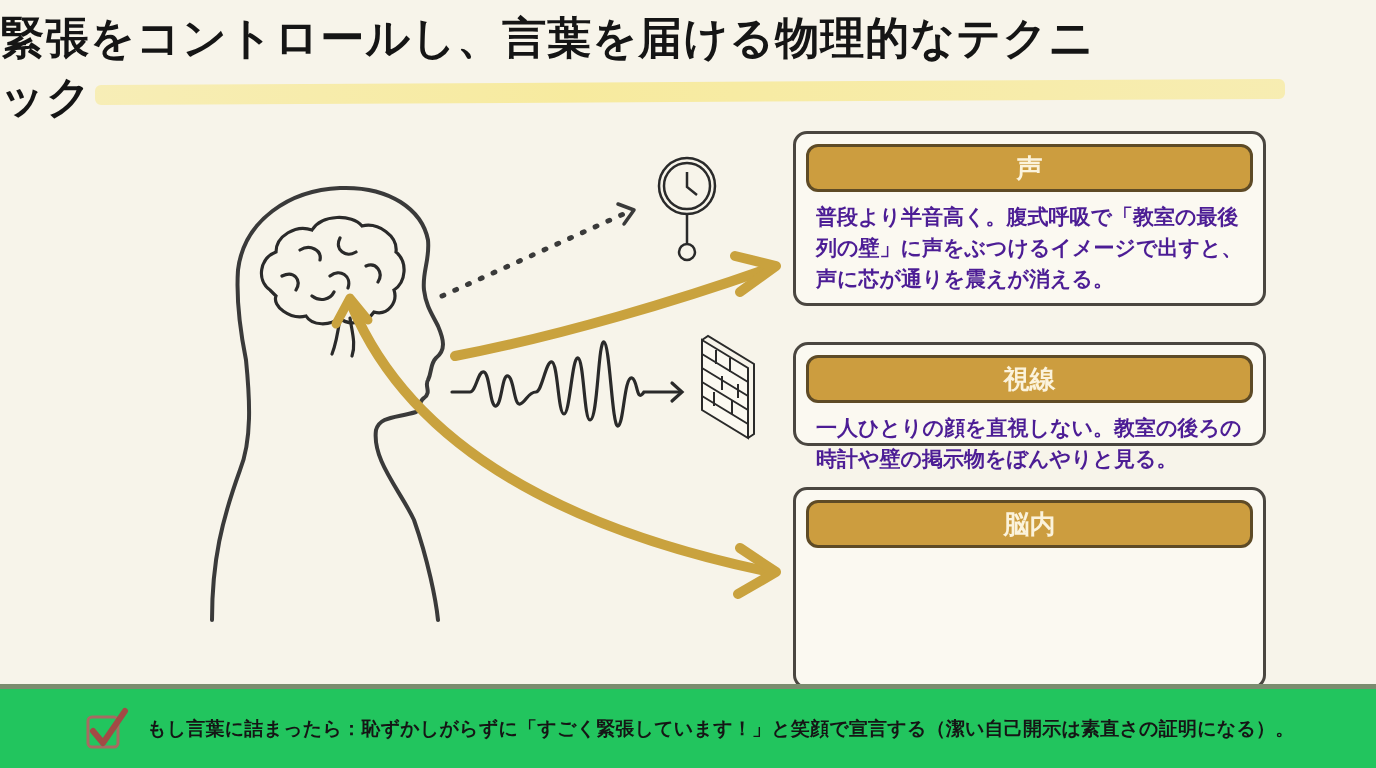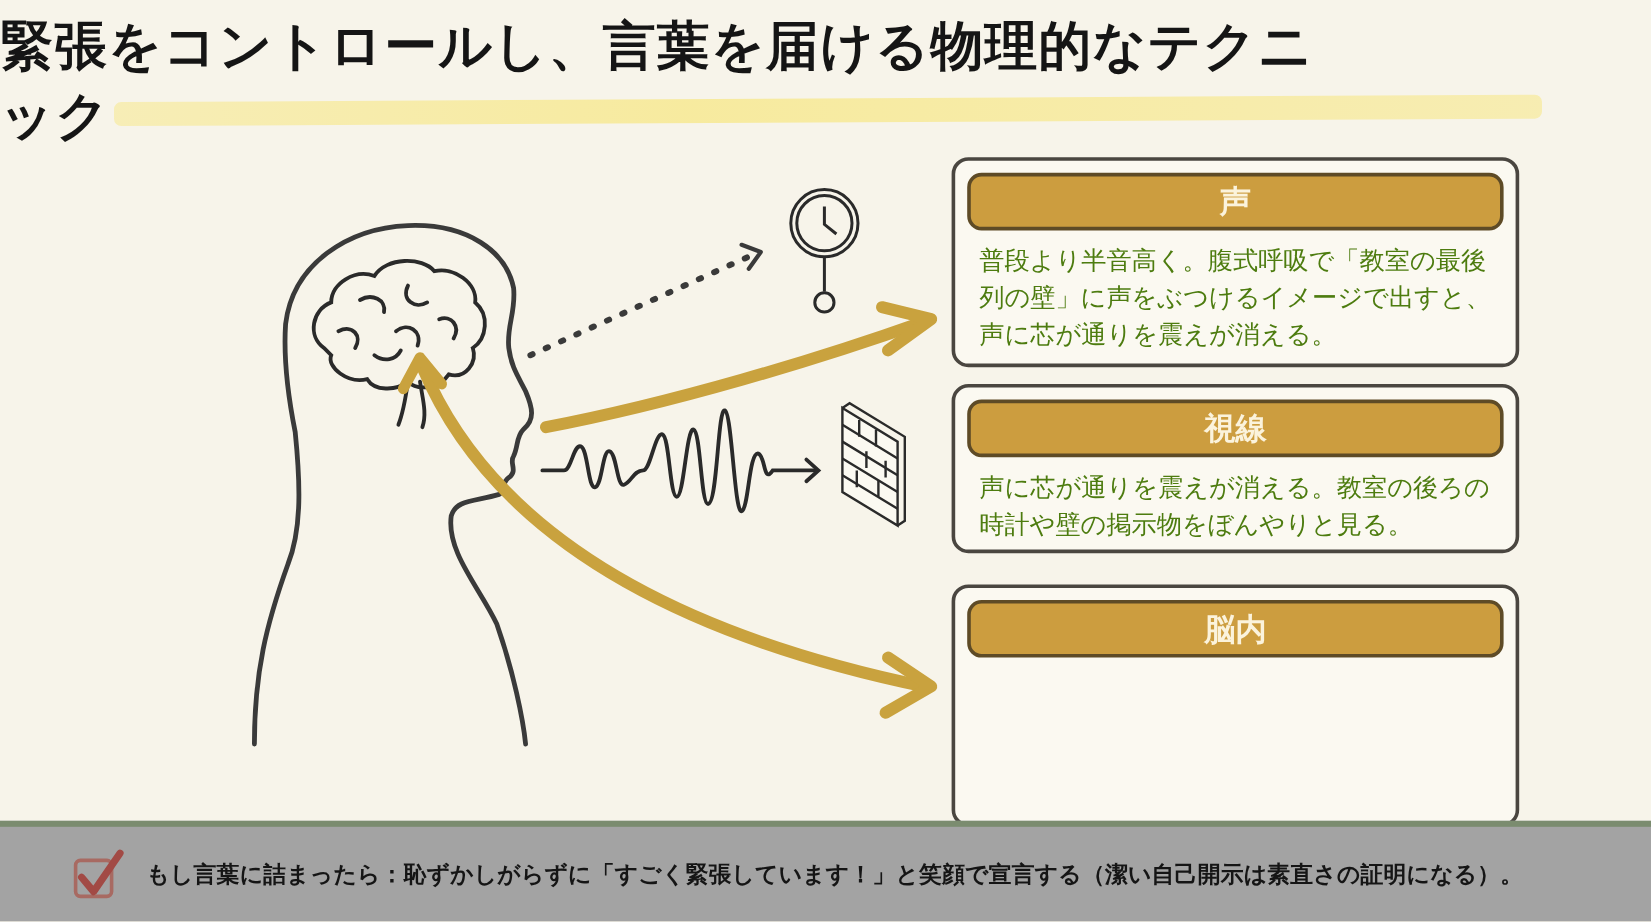--- a/index.html
+++ b/index.html
@@ -29,29 +29,29 @@
     border: 3px solid #4a4640; border-radius: 14px; background: #fbf9f1;
     padding: 10px 10px 10px 10px;
   }
   .card-header {
     height: 48px; border: 3px solid #5e4b26; border-radius: 12px;
     background: #cc9d3f;
     display: flex; align-items: center; justify-content: center;
     color: #fbf3dc; font-size: 26px; font-weight: 700;
   }
   .card-body {
-    padding: 10px 6px 0 10px; font-size: 21px; font-weight: 400; line-height: 31px; color: #4d7c0f;
+    padding: 10px 6px 0 10px; font-size: 21px; font-weight: 700; line-height: 31px; color: #4c1d95;
   }
   .card-1 { top: 131px; height: 175px; }
-  .card-2 { top: 320px; height: 141px; }
+  .card-2 { top: 342px; height: 104px; border-radius: 15px; }
   .card-3 { top: 487px; height: 202px; }
   .footer {
     position: absolute; left: 0; top: 684px; width: 1376px; height: 84px;
-    background: #a3a3a3; border-top: 5px solid #7b8c6f;
-    display: flex; align-items: center; padding-left: 58px;
+    background: #22c55e; border-top: 5px solid #7b8c6f;
+    display: flex; align-items: center; padding-left: 83px;
   }
   .check-icon { width: 48px; height: 48px; margin-right: 16px; }
   .footer-text { font-size: 19px; font-weight: 700; color: #151515; letter-spacing: 0.2px; }
 </style>
 </head>
 <body>
 
 <div class="title-highlight"></div>
 <div class="title-wrap">
   <h1 class="title">緊張をコントロールし、言葉を届ける物理的なテクニック</h1>
@@ -96,21 +96,21 @@
   <path d="M740 548 L776 572 L738 594" stroke="#c9a23e" stroke-width="10" fill="none" stroke-linecap="round" stroke-linejoin="round"></path>
 </svg>
 
 <div class="card card-1">
   <div class="card-header">声</div>
   <div class="card-body">普段より半音高く。腹式呼吸で「教室の最後列の壁」に声をぶつけるイメージで出すと、声に芯が通りを震えが消える。</div>
 </div>
 
 <div class="card card-2">
   <div class="card-header">視線</div>
-  <div class="card-body">声に芯が通りを震えが消える。教室の後ろの時計や壁の掲示物をぼんやりと見る。</div>
+  <div class="card-body">一人ひとりの顔を直視しない。教室の後ろの時計や壁の掲示物をぼんやりと見る。</div>
 </div>
 
 <div class="card card-3">
   <div class="card-header">脳内</div>
 </div>
 
 <div class="footer">
   <svg class="check-icon" viewBox="0 0 48 48">
     <rect x="5" y="12" width="30" height="30" rx="4" fill="none" stroke="#a86a62" stroke-width="3"></rect>
     <path d="M10 26 L20 38 L42 6" fill="none" stroke="#a24a45" stroke-width="6" stroke-linecap="round" stroke-linejoin="round"></path>

